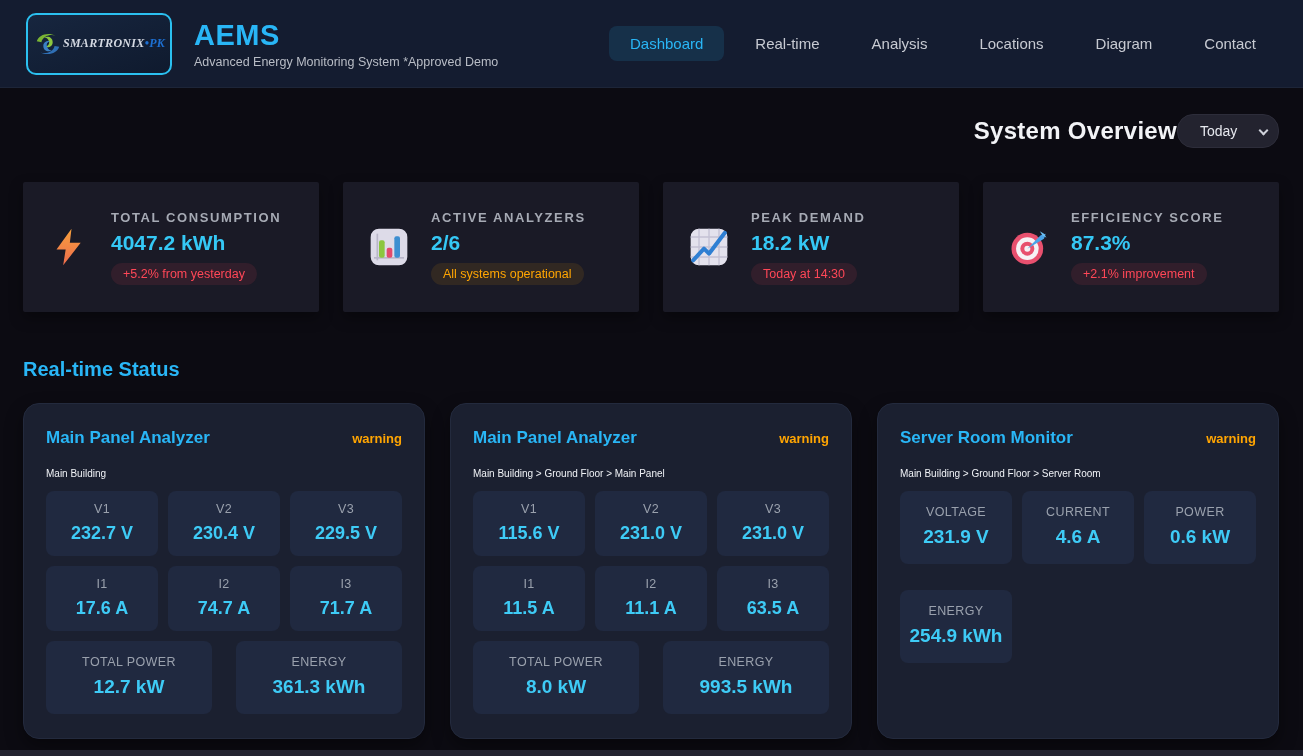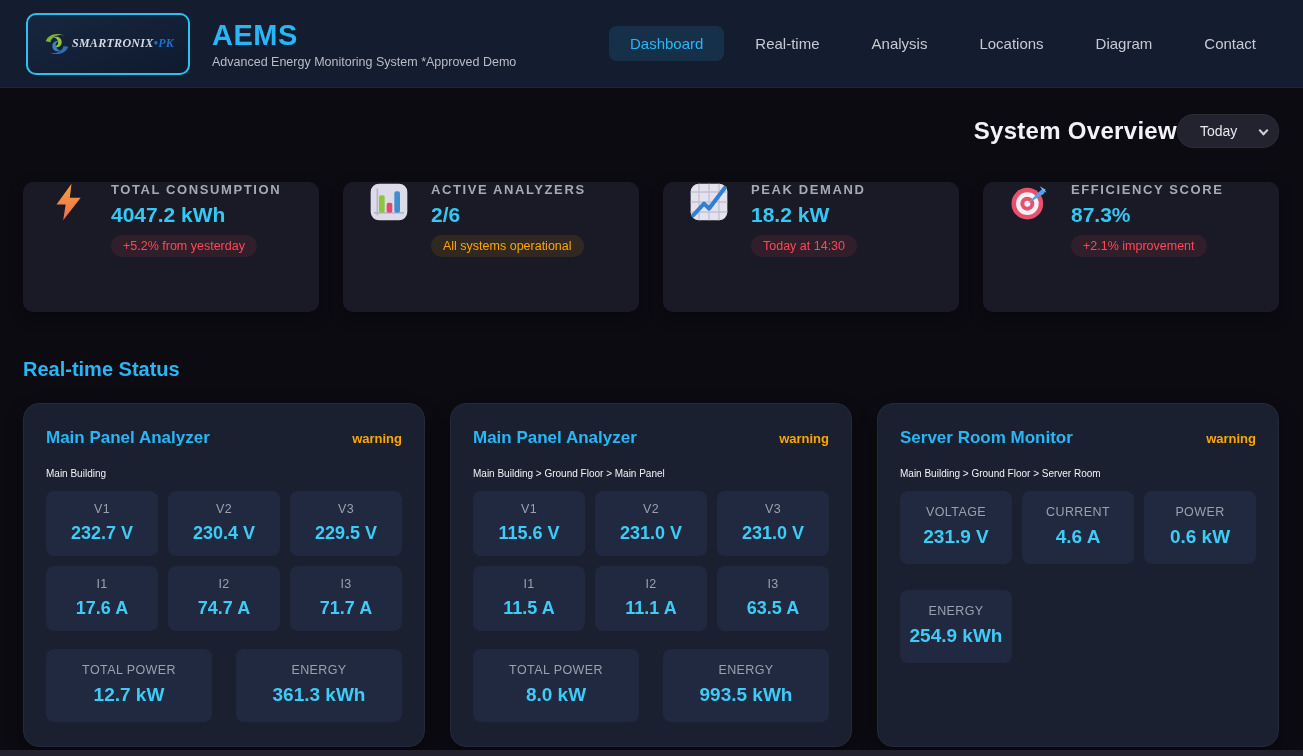--- a/index.html
+++ b/index.html
@@ -14,21 +14,21 @@
 
   
   .header {
     height:88px; flex:0 0 88px;
     background:#141c30;
     border-bottom:1px solid #1d2538;
     display:flex; align-items:center;
     padding:0 26px;
   }
   .logo-box {
-    width:164px; height:62px;
+    width:146px; height:62px;
     border:2px solid #2bc0f0; border-radius:10px;
     background:linear-gradient(160deg,#17263f,#0f1a2e);
     display:flex; align-items:center; justify-content:center;
     gap:2px; cursor:pointer; flex:0 0 auto;
   }
   .logo-swirl { width:30px; height:30px; flex:0 0 auto; margin-right:-2px; }
   .logo-text { font-family:"Liberation Serif", serif; font-style:italic; font-weight:bold; font-size:12px; letter-spacing:.3px; white-space:nowrap; }
   .logo-text .brand { color:#d4d9e2; }
   .logo-text .brand-suffix { color:#1d6fd1; }
   .title-block { margin-left:22px; }
@@ -52,22 +52,22 @@
     background:#23232f; color:#e6e8ee; border:1px solid #2d2d3a;
     border-radius:16px; font-size:14px; padding:8px 40px 8px 22px;
     font-family:"Liberation Sans", sans-serif; cursor:pointer;
   }
   .chevron { position:absolute; right:12px; top:50%; transform:translateY(-58%) rotate(45deg);
     width:7px; height:7px; border-right:2px solid #cfd2da; border-bottom:2px solid #cfd2da; pointer-events:none; }
 
   
   .stats-row { display:grid; grid-template-columns:repeat(4,1fr); gap:24px; margin-bottom:46px; }
   .stat-card {
-    background:#1a1a26; border-radius:10px; height:130px;
-    display:flex; padding:0 22px 0 26px;
+    background:#1a1a26; border-radius:2px; height:130px;
+    display:flex; align-items:center; padding:0 22px 0 26px;
     box-shadow:0 6px 14px rgba(0,0,0,.35);
   }
   .stat-icon { width:40px; height:40px; flex:0 0 auto; margin-right:22px; }
   .stat-label { color:#a6aab4; font-size:13px; font-weight:bold; letter-spacing:1.6px; }
   .stat-value { color:#35c8f5; font-size:21px; font-weight:bold; margin:6px 0 8px; }
   .stat-badge { display:inline-block; font-size:12.5px; padding:4px 12px; border-radius:12px; }
   .badge-red { color:#ff4757; background:rgba(255,71,87,.10); }
   .badge-orange { color:#ffa502; background:rgba(255,165,2,.10); }
 
   
@@ -77,21 +77,21 @@
     background:#1b2030; border-radius:16px; padding:24px 22px;
     min-height:330px; box-shadow:0 8px 18px rgba(0,0,0,.4);
     border:1px solid #232a3d;
   }
   .rt-card-head { display:flex; align-items:baseline; justify-content:space-between; }
   .rt-card-title { color:#29b6f6; font-size:17px; font-weight:bold; }
   .rt-status { color:#ffa502; font-size:13px; font-weight:bold; }
   .rt-location { color:#f0f2f6; font-size:10px; margin:20px 0 12px; }
   .metric-grid-3 { display:grid; grid-template-columns:repeat(3,1fr); gap:10px; }
   .metric-grid-2 { display:grid; grid-template-columns:repeat(3,1fr); gap:10px; row-gap:26px; }
-  .totals-grid { display:grid; grid-template-columns:repeat(2,1fr); gap:24px; margin-top:18px; }
+  .totals-grid { display:grid; grid-template-columns:repeat(2,1fr); gap:24px; margin-top:10px; }
   .metric-box {
     background:#202940; border-radius:8px; text-align:center; padding:11px 6px 12px;
   }
   .metric-label { color:#9aa1ad; font-size:12.5px; letter-spacing:.4px; }
   .metric-value { color:#3ecbf6; font-size:18px; font-weight:bold; margin-top:7px; }
   .metric-box.tall { padding:14px 6px 16px; }
   .metric-box.tall .metric-value { font-size:19px; }
 
   .footer-strip { flex:0 0 6px; background:#232330; margin-top:auto; }
 </style>

